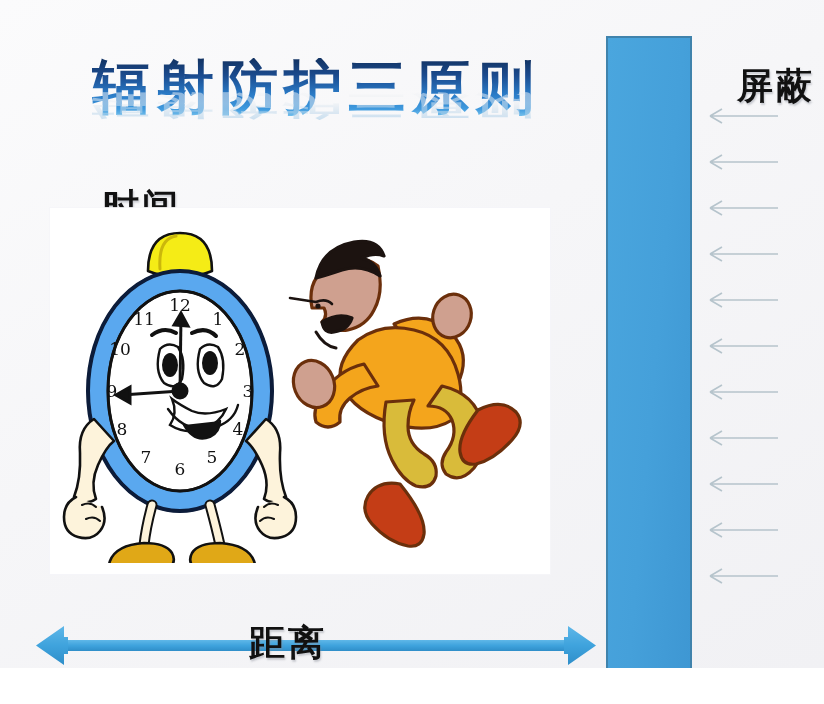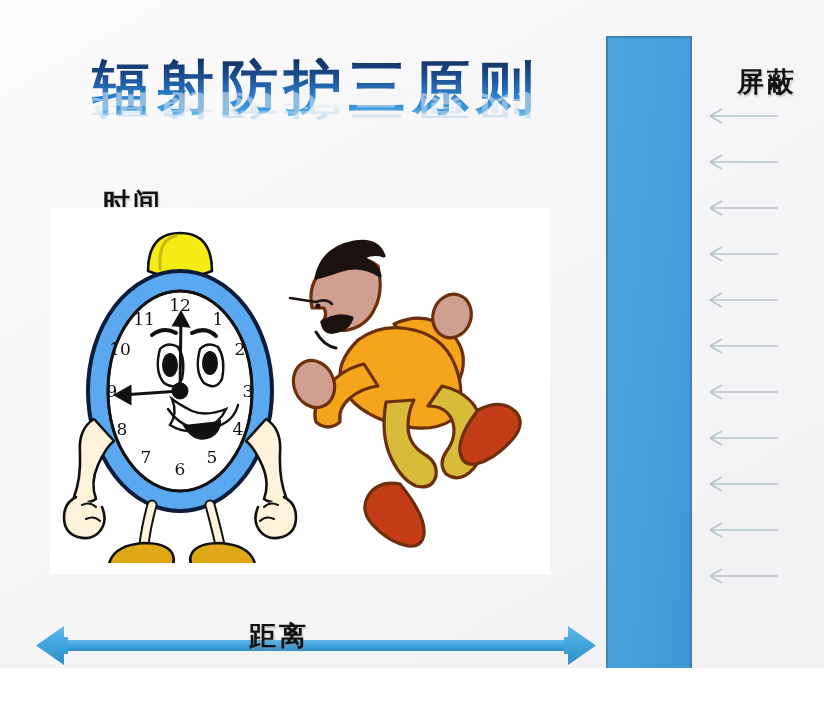--- a/index.html
+++ b/index.html
@@ -62,31 +62,31 @@
     color: transparent;
     -webkit-text-fill-color: transparent;
     opacity: .5;
     filter: blur(.6px);
     pointer-events: none;
   }
 
   
   .label-cn {
     position: absolute;
-    font-size: 27px;
+    font-size: 36px;
     font-weight: bold;
     color: #111111;
     letter-spacing: 3px;
     line-height: 1;
     white-space: nowrap;
     text-shadow: 1px 2px 2px rgba(140,145,155,.45);
   }
   #label-time     { left: 103px; top: 189px; }
   #label-shield   { left: 737px; top: 68px; }
-  #label-distance { left: 249px; top: 625px; z-index: 9; font-family: Liberation Mono, monospace; }
+  #label-distance { left: 249px; top: 625px; z-index: 9; }
 
   
   .picture-panel {
     position: absolute;
     left: 50px;
     top: 208px;
     width: 500px;
     height: 366px;
     background: #ffffff;
     box-shadow: 0 0 0 1px rgba(245,245,248,.9);

